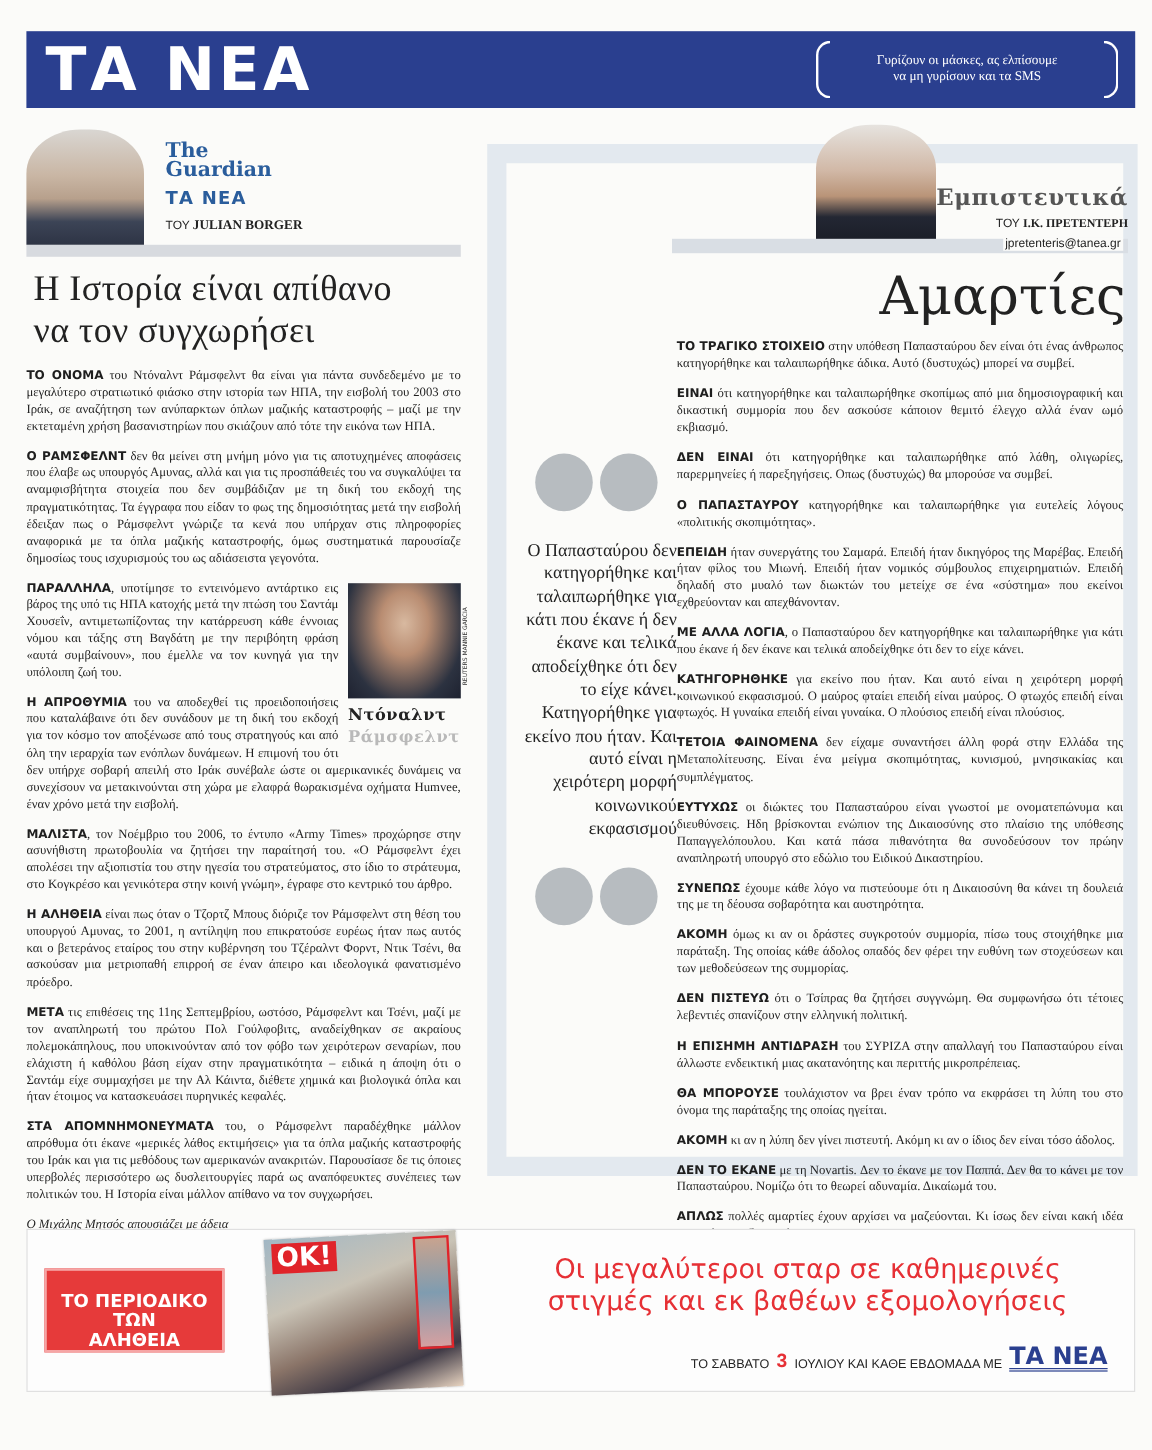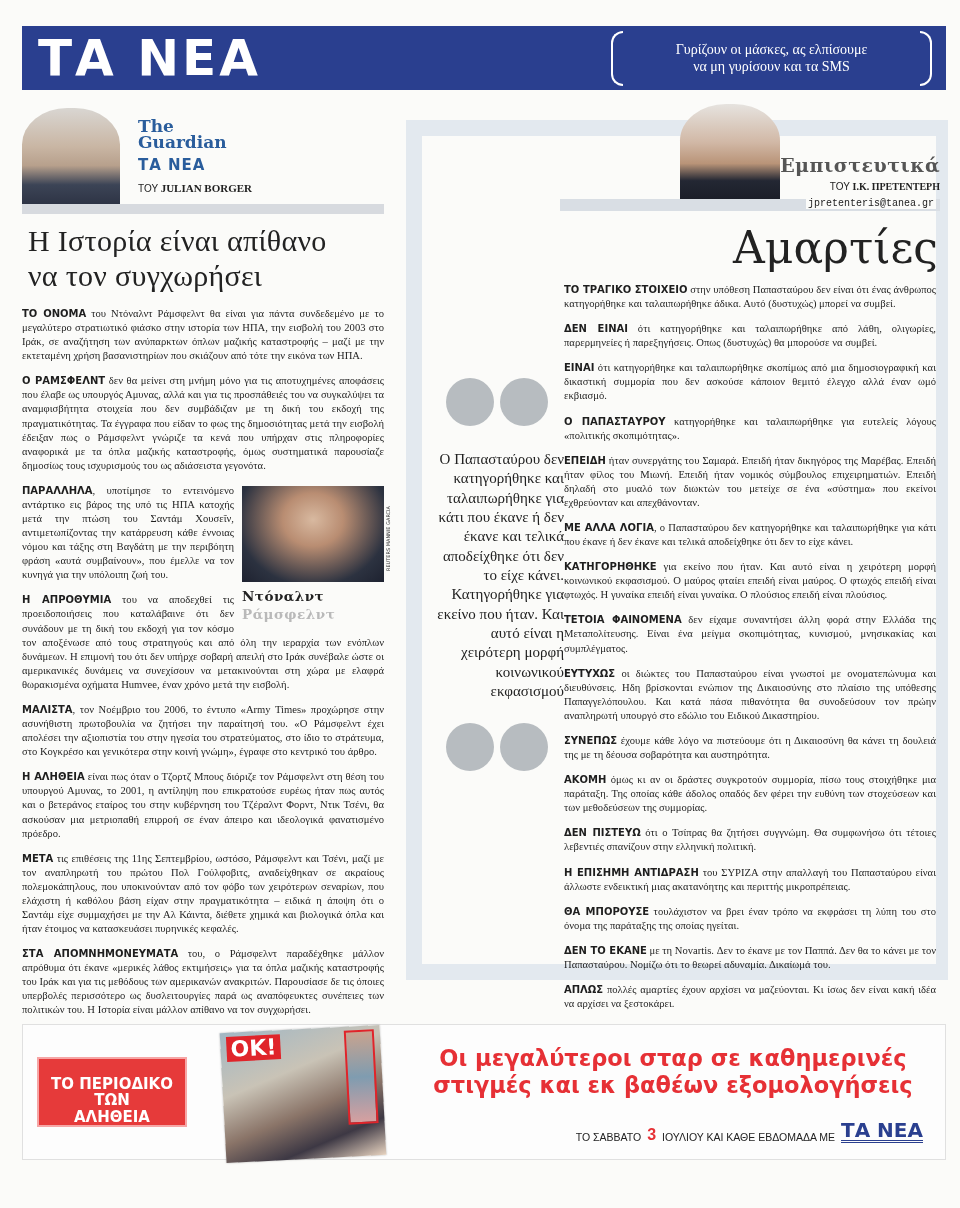--- a/index.html
+++ b/index.html
@@ -3,74 +3,74 @@
 <meta charset="utf-8">
 <style>
   * { box-sizing: border-box; margin: 0; padding: 0; }
   html, body { width: 960px; height: 1208px; background: #fbfbf9; overflow: hidden; }
   body { position: relative; font-family: "DejaVu Serif", serif; color: #1e1e1e; }
 
   
   .masthead { position: absolute; left: 22px; top: 26px; width: 924px; height: 64px; background: #2a3f8f;
     display: flex; align-items: center; justify-content: space-between; padding: 0 14px 0 16px; }
   .masthead .logo { font-family: "DejaVu Sans", sans-serif; font-weight: bold; color: #fff; font-size: 50px; letter-spacing: 3px; line-height: 1; }
-  .masthead .tagline { position: relative; color: #fff; font-family: "Liberation Serif", serif; font-size: 14px; text-align: center; line-height: 1.25; padding: 0 28px; width: 321px; }
+  .masthead .tagline { position: relative; color: #fff; font-family: "Liberation Serif", serif; font-size: 11px; text-align: center; line-height: 1.25; padding: 0 28px; width: 252px; }
   .masthead .tagline::before, .masthead .tagline::after { content: ""; position: absolute; top: -10px; bottom: -10px; width: 10px; border: 2px solid #fff; }
   .masthead .tagline::before { left: 0; border-right: none; border-radius: 20px 0 0 20px; }
   .masthead .tagline::after { right: 0; border-left: none; border-radius: 0 20px 20px 0; }
 
   
   .left { position: absolute; left: 22px; top: 104px; width: 362px; }
   .left .head { position: relative; height: 100px; padding-left: 28px; }
   .portrait { position: absolute; background: linear-gradient(180deg, #d9d6d2 0%, #c9b6a4 40%, #b7a08c 60%, #3c4456 80%, #2e3445 100%); border-radius: 46% 46% 0 0 / 38% 38% 0 0; }
   .left .portrait { left: 0; top: 4px; width: 98px; height: 96px; }
   .guardian { position: absolute; left: 116px; top: 14px; font-family: "DejaVu Serif", serif; font-weight: bold; color: #2a5d9c; font-size: 17px; line-height: 0.95; }
   .tanea-small { position: absolute; left: 116px; top: 52px; font-family: "DejaVu Sans", sans-serif; font-weight: bold; color: #2a5d9c; font-size: 15px; letter-spacing: 1px; }
   .byline { position: absolute; left: 116px; top: 78px; font-family: "Liberation Sans", sans-serif; font-size: 10px; color: #222; }
   .byline b { font-family: "Liberation Serif", serif; font-size: 11px; }
   .graybar { height: 10px; background: #d7dadf; margin-top: 0; }
   .left h1 { font-family: "Liberation Serif", serif; font-weight: normal; font-size: 30px; line-height: 1.15; color: #222; margin: 10px 0 0 6px; letter-spacing: 0.3px; }
   .body { font-family: "Liberation Serif", serif; font-size: 10.6px; line-height: 1.33; text-align: justify; }
   .body p { margin-bottom: 11px; }
   .body b.lead { font-family: "DejaVu Sans", sans-serif; font-weight: bold; font-size: 10px; }
   .left .body { margin-top: 14px; }
-  .photo-rums { float: right; width: 142px; margin: 2px 0 4px 8px; }
+  .photo-rums { float: right; width: 94px; margin: 2px 0 4px 8px; }
   .photo-rums .img { position: relative; height: 96px; background: radial-gradient(ellipse at 50% 35%, #d8b9a0 0%, #b98d72 30%, #6a5a56 55%, #2c3240 75%, #1e2230 100%); }
   .photo-rums .credit { position: absolute; right: -8px; top: 20px; font-family: "DejaVu Sans", sans-serif; font-size: 5px; writing-mode: vertical-rl; transform: rotate(180deg); color: #333; }
   .photo-rums .cap1 { font-family: "DejaVu Serif", serif; font-weight: bold; font-size: 13.5px; color: #222; margin-top: 6px; letter-spacing: 0.5px; }
   .photo-rums .cap2 { font-family: "DejaVu Serif", serif; font-weight: bold; font-size: 13.5px; color: #b9b9b9; letter-spacing: 0.5px; }
   .note { font-style: italic; font-size: 10.6px; font-family: "Liberation Serif", serif; }
 
   
   .right-frame { position: absolute; left: 406px; top: 120px; width: 542px; height: 860px; border: 16px solid #e3e9ef; border-right-width: 12px; background: #fbfbf9; }
   .right-head { position: absolute; left: 680px; top: 104px; width: 260px; height: 96px; }
   .right-head .portrait { left: 0; top: 0; width: 100px; height: 96px; background: linear-gradient(180deg, #e6e3df 0%, #d1b8a6 40%, #b99478 62%, #232733 80%, #1b1e28 100%); }
   .empis { position: absolute; right: 0; top: 50px; font-family: "DejaVu Serif", serif; font-weight: bold; color: #555; font-size: 19px; letter-spacing: 0.5px; }
   .right-byline { position: absolute; right: 0; top: 77px; font-family: "Liberation Sans", sans-serif; font-size: 10px; color: #222; }
   .right-byline b { font-family: "Liberation Serif", serif; }
   .email { position: absolute; left: 560px; top: 199px; width: 380px; height: 12px; background: #d9dee4; }
-  .email span { position: absolute; right: 4px; top: -1px; font-family: Liberation Mono, monospace; font-size: 10px; color: #222; background: #fbfbf9; padding: 0 2px; }
+  .email span { position: absolute; right: 4px; top: -1px; font-family: Liberation Sans, sans-serif; font-size: 10px; color: #222; background: #fbfbf9; padding: 0 2px; }
   .right-title { position: absolute; right: 22px; top: 222px; font-family: "DejaVu Serif", serif; font-weight: normal; font-size: 44px; color: #222; letter-spacing: 0; }
   .right-body { position: absolute; left: 564px; top: 283px; width: 372px; }
 
   
   .pull { position: absolute; left: 430px; top: 378px; width: 134px; text-align: right; }
   .quote-marks { display: flex; justify-content: center; gap: 6px; }
   .quote-marks span { width: 48px; height: 48px; background: #b7bcc0; border-radius: 50%; position: relative; }
   .quote-marks.open span::after { content: ""; position: absolute; right: 2px; bottom: -14px; width: 20px; height: 22px; border-right: 12px solid #b7bcc0; border-radius: 0 0 40px 0; display: none; }
   .pull-text { font-family: "Liberation Serif", serif; font-size: 15px; line-height: 1.29; color: #222; margin-top: 24px; }
   .quote-marks.close { margin-top: 22px; }
 
   
   .ad { position: absolute; left: 22px; top: 1024px; width: 924px; height: 136px; border: 1px solid #e0e0e0; background: #fdfdfd; }
   .ad .badge { position: absolute; left: 14px; top: 32px; width: 150px; height: 70px; background: #e63a3a; border: 2px solid #f6a6a6; color: #fff; font-family: "DejaVu Sans", sans-serif; font-weight: bold; font-size: 15px; line-height: 1.1; text-align: center; display: flex; align-items: flex-end; justify-content: center; }
   .ad .cover { position: absolute; left: 200px; top: 4px; width: 160px; height: 130px; transform: rotate(-3deg); background: linear-gradient(160deg, #a2b7c4 0%, #c9c3b6 35%, #8a7468 60%, #3d3844 80%, #e7d3c0 100%); box-shadow: 0 0 2px rgba(0,0,0,0.3); }
   .ad .cover .ok { position: absolute; left: 6px; top: 4px; background: #e0242a; color: #fff; font-family: "DejaVu Sans", sans-serif; font-weight: bold; font-size: 22px; padding: 0 4px; }
   .ad .cover .side { position: absolute; right: 6px; top: 4px; width: 30px; height: 94px; border: 2px solid #e0242a; background: linear-gradient(180deg, #c8a38f, #7f9cb0, #d6a0a0); }
-  .ad .headline { position: absolute; left: 400px; top: 20px; width: 500px; text-align: center; color: #e63035; font-family: "DejaVu Sans", sans-serif; font-weight: bold; font-size: 22.5px; line-height: 1.2; }
+  .ad .headline { position: absolute; left: 400px; top: 20px; width: 500px; text-align: center; color: #e63035; font-family: "DejaVu Sans", sans-serif; font-weight: normal; font-size: 22.5px; line-height: 1.2; }
   .ad .footer { position: absolute; right: 22px; bottom: 16px; display: flex; align-items: flex-end; gap: 6px; font-family: "Liberation Sans", sans-serif; font-size: 10.5px; color: #222; }
   .ad .footer .num { color: #e63035; font-weight: bold; font-size: 16px; line-height: 1; }
   .ad .footer .brand { color: #2a3f8f; font-family: "DejaVu Sans", sans-serif; font-weight: bold; font-size: 20px; line-height: 1; border-bottom: 3px double #2a3f8f; }
 </style>
 </head>
 <body>
 
 <div class="masthead">
   <div class="logo">ΤΑ ΝΕΑ</div>
   <div class="tagline">
@@ -136,33 +136,34 @@
     </div>
   <div class="pull-text">Ο Παπασταύρου δεν κατηγορήθηκε και ταλαιπωρήθηκε για κάτι που έκανε ή δεν έκανε και τελικά αποδείχθηκε ότι δεν το είχε κάνει. Κατηγορήθηκε για εκείνο που ήταν. Και αυτό είναι η χειρότερη μορφή κοινωνικού εκφασισμού</div>
   <div class="quote-marks close">
       <span></span>
       <span></span>
     </div>
 </div>
 
 <div class="right-body body">
   <p><b class="lead">ΤΟ ΤΡΑΓΙΚΟ ΣΤΟΙΧΕΙΟ</b><span> στην υπόθεση Παπασταύρου δεν είναι ότι ένας άνθρωπος κατηγορήθηκε και ταλαιπωρήθηκε άδικα. Αυτό (δυστυχώς) μπορεί να συμβεί.</span></p>
+  <p><b class="lead">ΕΙΝΑΙ</b><span> ότι κατηγορήθηκε και ταλαιπωρήθηκε σκοπίμως από μια δημοσιογραφική και δικαστική συμμορία που δεν ασκούσε κάποιον θεμιτό έλεγχο αλλά έναν ωμό εκβιασμό.</span></p>
   <p><b class="lead">ΔΕΝ ΕΙΝΑΙ</b><span> ότι κατηγορήθηκε και ταλαιπωρήθηκε από λάθη, ολιγωρίες, παρερμηνείες ή παρεξηγήσεις. Οπως (δυστυχώς) θα μπορούσε να συμβεί.</span></p>
-  <p><b class="lead">ΕΙΝΑΙ</b><span> ότι κατηγορήθηκε και ταλαιπωρήθηκε σκοπίμως από μια δημοσιογραφική και δικαστική συμμορία που δεν ασκούσε κάποιον θεμιτό έλεγχο αλλά έναν ωμό εκβιασμό.</span></p>
   <p><b class="lead">Ο ΠΑΠΑΣΤΑΥΡΟΥ</b><span> κατηγορήθηκε και ταλαιπωρήθηκε για ευτελείς λόγους «πολιτικής σκοπιμότητας».</span></p>
   <p><b class="lead">ΕΠΕΙΔΗ</b><span> ήταν συνεργάτης του Σαμαρά. Επειδή ήταν δικηγόρος της Μαρέβας. Επειδή ήταν φίλος του Μιωνή. Επειδή ήταν νομικός σύμβουλος επιχειρηματιών. Επειδή δηλαδή στο μυαλό των διωκτών του μετείχε σε ένα «σύστημα» που εκείνοι εχθρεύονταν και απεχθάνονταν.</span></p>
   <p><b class="lead">ΜΕ ΑΛΛΑ ΛΟΓΙΑ</b><span>, ο Παπασταύρου δεν κατηγορήθηκε και ταλαιπωρήθηκε για κάτι που έκανε ή δεν έκανε και τελικά αποδείχθηκε ότι δεν το είχε κάνει.</span></p>
   <p><b class="lead">ΚΑΤΗΓΟΡΗΘΗΚΕ</b><span> για εκείνο που ήταν. Και αυτό είναι η χειρότερη μορφή κοινωνικού εκφασισμού. Ο μαύρος φταίει επειδή είναι μαύρος. Ο φτωχός επειδή είναι φτωχός. Η γυναίκα επειδή είναι γυναίκα. Ο πλούσιος επειδή είναι πλούσιος.</span></p>
   <p><b class="lead">ΤΕΤΟΙΑ ΦΑΙΝΟΜΕΝΑ</b><span> δεν είχαμε συναντήσει άλλη φορά στην Ελλάδα της Μεταπολίτευσης. Είναι ένα μείγμα σκοπιμότητας, κυνισμού, μνησικακίας και συμπλέγματος.</span></p>
   <p><b class="lead">ΕΥΤΥΧΩΣ</b><span> οι διώκτες του Παπασταύρου είναι γνωστοί με ονοματεπώνυμα και διευθύνσεις. Ηδη βρίσκονται ενώπιον της Δικαιοσύνης στο πλαίσιο της υπόθεσης Παπαγγελόπουλου. Και κατά πάσα πιθανότητα θα συνοδεύσουν τον πρώην αναπληρωτή υπουργό στο εδώλιο του Ειδικού Δικαστηρίου.</span></p>
   <p><b class="lead">ΣΥΝΕΠΩΣ</b><span> έχουμε κάθε λόγο να πιστεύουμε ότι η Δικαιοσύνη θα κάνει τη δουλειά της με τη δέουσα σοβαρότητα και αυστηρότητα.</span></p>
   <p><b class="lead">ΑΚΟΜΗ</b><span> όμως κι αν οι δράστες συγκροτούν συμμορία, πίσω τους στοιχήθηκε μια παράταξη. Της οποίας κάθε άδολος οπαδός δεν φέρει την ευθύνη των στοχεύσεων και των μεθοδεύσεων της συμμορίας.</span></p>
   <p><b class="lead">ΔΕΝ ΠΙΣΤΕΥΩ</b><span> ότι ο Τσίπρας θα ζητήσει συγγνώμη. Θα συμφωνήσω ότι τέτοιες λεβεντιές σπανίζουν στην ελληνική πολιτική.</span></p>
   <p><b class="lead">Η ΕΠΙΣΗΜΗ ΑΝΤΙΔΡΑΣΗ</b><span> του ΣΥΡΙΖΑ στην απαλλαγή του Παπασταύρου είναι άλλωστε ενδεικτική μιας ακατανόητης και περιττής μικροπρέπειας.</span></p>
   <p><b class="lead">ΘΑ ΜΠΟΡΟΥΣΕ</b><span> τουλάχιστον να βρει έναν τρόπο να εκφράσει τη λύπη του στο όνομα της παράταξης της οποίας ηγείται.</span></p>
+  <p><b class="lead">ΑΚΟΜΗ</b><span> κι αν η λύπη δεν γίνει πιστευτή. Ακόμη κι αν ο ίδιος δεν είναι τόσο άδολος.</span></p>
   <p><b class="lead">ΔΕΝ ΤΟ ΕΚΑΝΕ</b><span> με τη Novartis. Δεν το έκανε με τον Παππά. Δεν θα το κάνει με τον Παπασταύρου. Νομίζω ότι το θεωρεί αδυναμία. Δικαίωμά του.</span></p>
   <p><b class="lead">ΑΠΛΩΣ</b><span> πολλές αμαρτίες έχουν αρχίσει να μαζεύονται. Κι ίσως δεν είναι κακή ιδέα να αρχίσει να ξεστοκάρει.</span></p>
 </div>
 
 <div class="ad">
   <div class="badge">
     <div>
       <div>ΤΟ ΠΕΡΙΟΔΙΚΟ</div>
       <div>ΤΩΝ</div>
       <div>ΑΛΗΘΕΙΑ</div>

